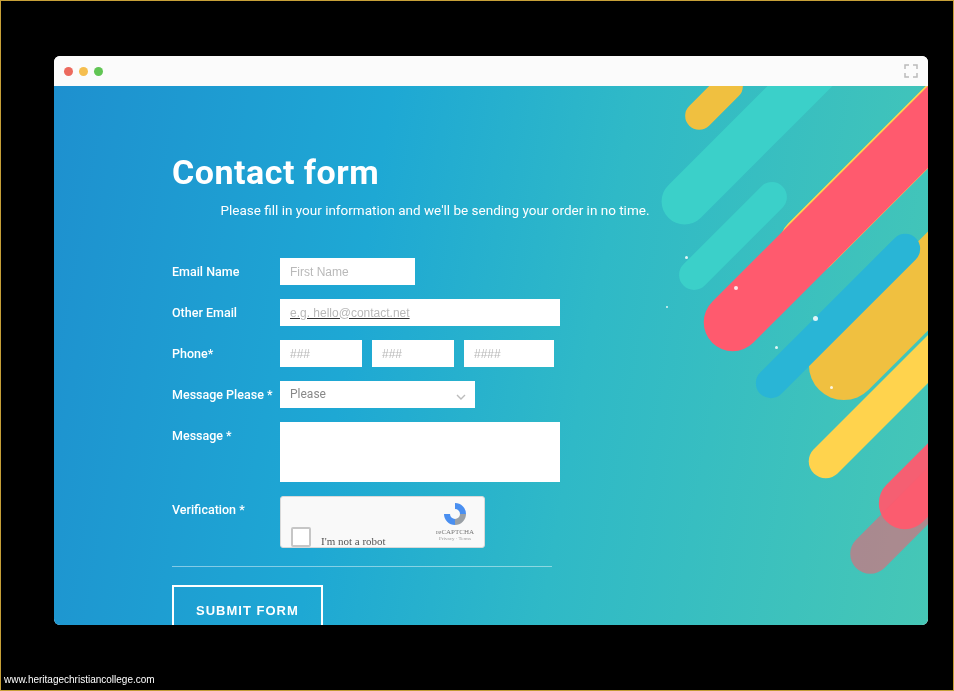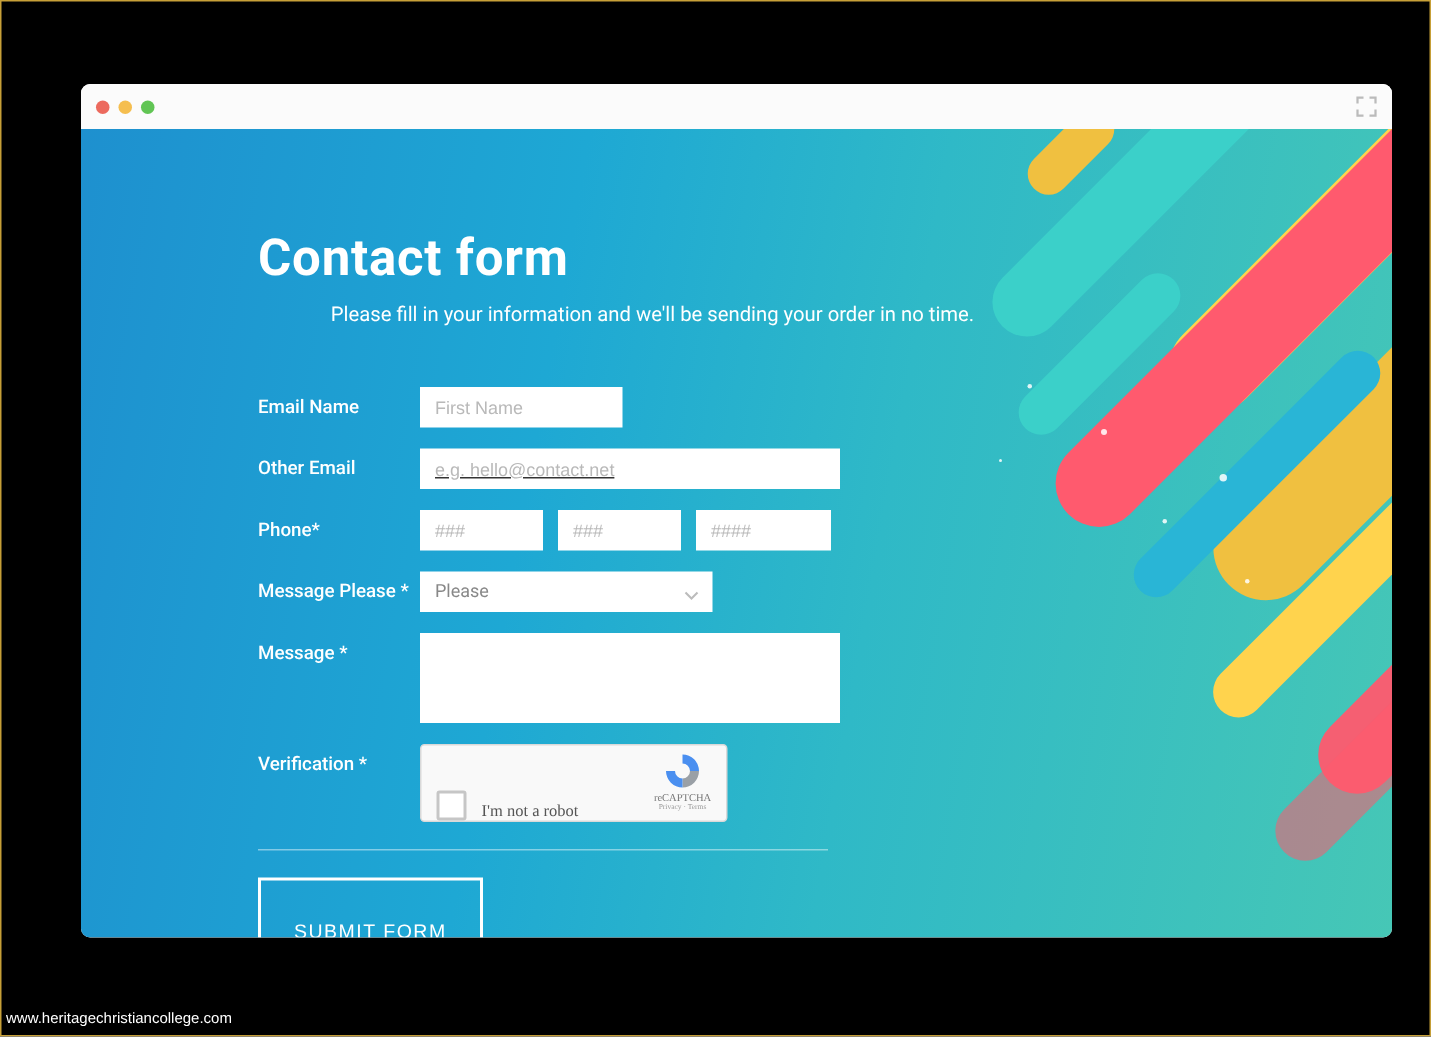--- a/index.html
+++ b/index.html
@@ -171,23 +171,23 @@
     border-top: 1px solid rgba(255,255,255,.45);
     margin: 18px 0 18px 0;
     width: 380px;
   }
 
   .submit {
     border: 2px solid #fff;
     background: transparent;
     color: #fff;
     font-size: 13px;
-    font-weight: 400;
+    font-weight: 700;
     letter-spacing: 1px;
-    padding: 26px 22px;
+    padding: 16px 22px;
     cursor: pointer;
   }
 
   .watermark {
     position: absolute;
     left: 4px; bottom: 6px;
     color: #fff;
     font-size: 10px;
     font-family: Arial, sans-serif;
   }

